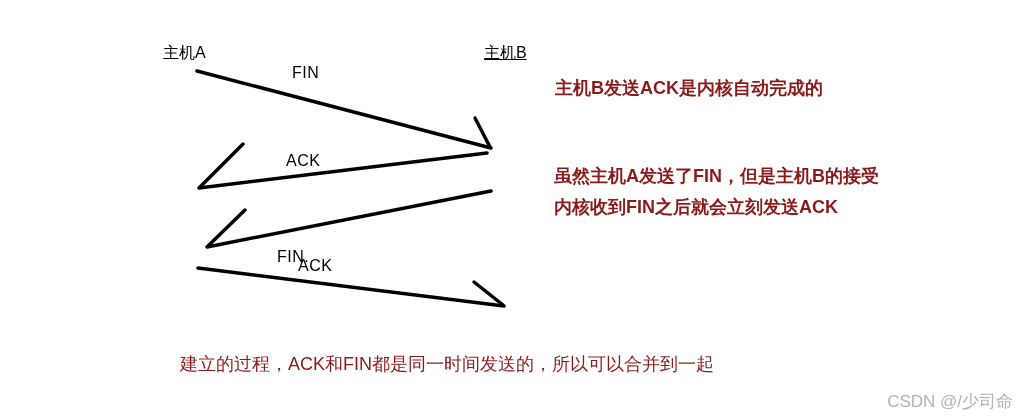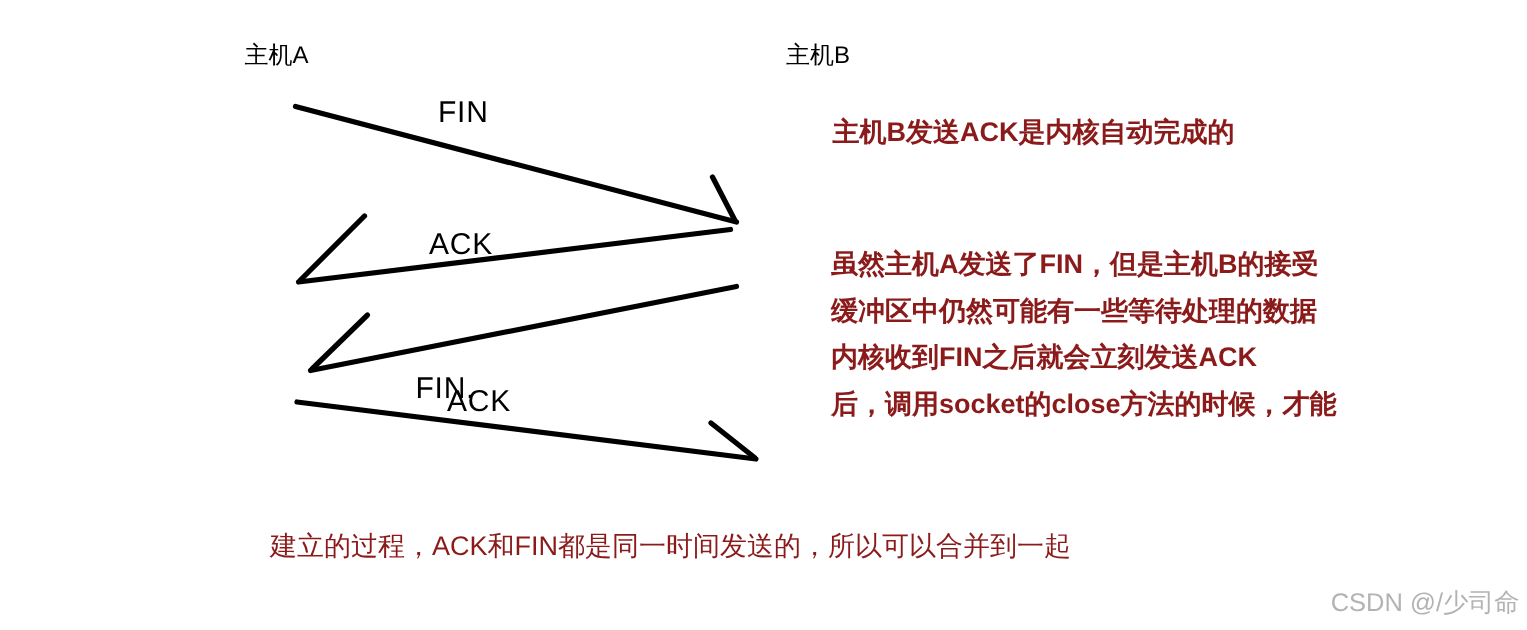--- a/index.html
+++ b/index.html
@@ -15,23 +15,24 @@
     overflow: hidden;
     font-family: "Liberation Sans", "DejaVu Sans", sans-serif;
   }
   .abs {
     position: absolute;
     white-space: nowrap;
   }
   .host {
     font-size: 16px;
     color: var(--ink, #000000);
+    margin-top: 16px;
   }
   .arrow-label {
-    font-size: 20px;
+    font-size: 16px;
     color: var(--ink, #000000);
     letter-spacing: 0.5px;
   }
   .note {
     font-size: 18px;
     line-height: 31px;
     color: var(--note-red, #8b1a1a);
     font-weight: bold;
   }
   .bottom-note {
@@ -54,21 +55,21 @@
     stroke-linecap: round;
     fill: none;
   }
 </style>
 </head>
 <body>
 
 <div class="stage">
 
   <span class="abs host" style="left:163px; top:27px;">主机A</span>
-  <span class="abs host" style="left:524px; top:27px;">主机B</span>
+  <span class="abs host" style="left:484px; top:27px;text-decoration:underline;">主机B</span>
 
   <svg class="arrows" width="1018" height="420" viewBox="0 0 1018 420">
     <g>
       <path d="M197,71 L491,148"></path>
       <path d="M475,118 L490,147"></path>
     </g>
     <g>
       <path d="M487,153 L199,188"></path>
       <path d="M243,144 L200,187"></path>
     </g>
@@ -86,22 +87,20 @@
   <span class="abs arrow-label" style="left:286px; top:152px;">ACK</span>
   <span class="abs arrow-label" style="left:277px; top:204px;margin-top:44px;">FIN.</span>
   <span class="abs arrow-label" style="left:298px; top:257px;">ACK</span>
 
   <div class="abs note" style="left:555px; top:73px;">
     <div>主机B发送ACK是内核自动完成的</div>
   </div>
 
   <div class="abs note" style="left:554px; top:161px;">
     <div>虽然主机A发送了FIN，但是主机B的接受</div>
-    <div>缓冲区中仍然可能有一些等待处理的数据</div>
     <div>内核收到FIN之后就会立刻发送ACK</div>
-    <div>后，调用socket的close方法的时候，才能</div>
   </div>
 
   <div class="abs watermark" style="right:5px; top:390px;">CSDN @/少司命</div>
 
   <div class="abs bottom-note" style="left:180px; top:353px;">建立的过程，ACK和FIN都是同一时间发送的，所以可以合并到一起</div>
 
 </div>
 
 </body></html>

